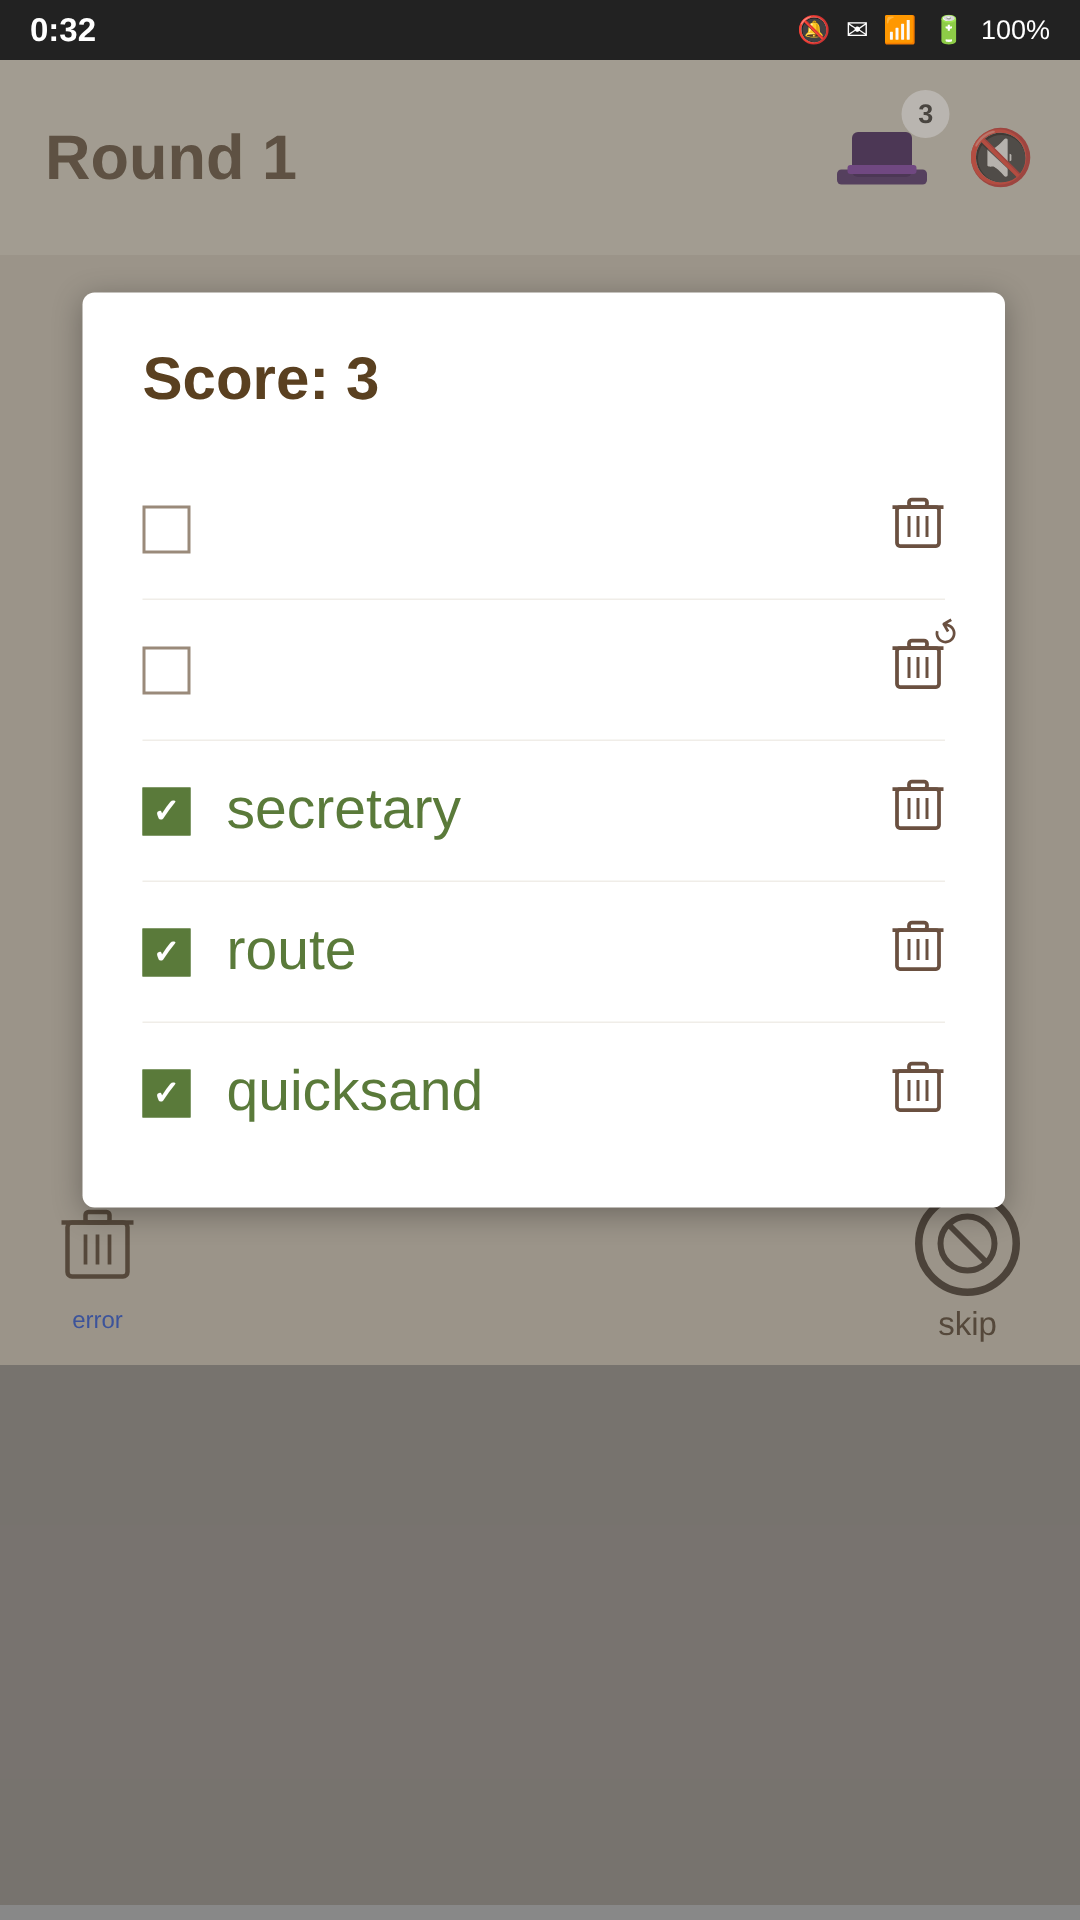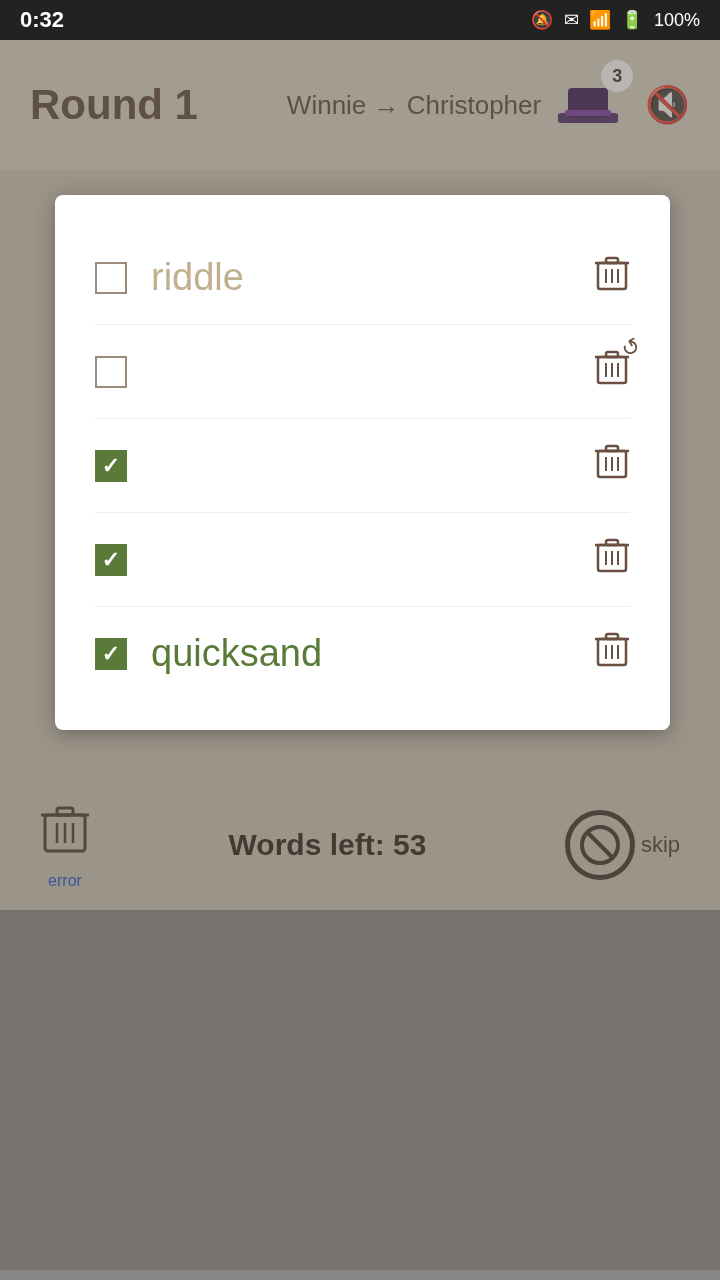--- a/index.html
+++ b/index.html
@@ -273,21 +273,21 @@
     }
 
     .words-left {
       font-size: 30px;
       color: #2a2018;
       font-weight: bold;
     }
 
     .bottom-right {
       display: flex;
-      flex-direction: row;
+      flex-direction: column;
       align-items: center;
       gap: 6px;
     }
 
     .skip-circle {
       width: 70px;
       height: 70px;
       border-radius: 50%;
       border: 5px solid #3a3028;
       display: flex;
@@ -314,43 +314,42 @@
     <span>🔋</span>
     <span class="battery-text">100%</span>
   </div>
 </div>
 
 <div class="bg-app">
 
   <div class="app-header">
     <span class="round-title">Round 1</span>
     <div class="player-info">
-      <span>Winnie → Christopher</span>
       <div class="hat-container">
         <div class="hat-badge">3</div>
         <svg class="hat-icon" viewBox="0 0 70 60">
           <rect x="5" y="30" width="60" height="10" rx="3" fill="#4a2a6a"></rect>
           <rect x="15" y="5" width="40" height="30" rx="4" fill="#3a1a5a"></rect>
           <rect x="12" y="27" width="46" height="6" rx="2" fill="#7a3aaa"></rect>
         </svg>
       </div>
       <span class="mute-icon">🔇</span>
     </div>
   </div>
 
   <div class="overlay"></div>
 
   <div class="modal">
+    <div class="score-title">Score: 3</div>
 
     <ul class="word-list">
 
       <li class="word-item">
         <div class="word-left">
           <div class="checkbox"></div>
-          <span class="word-text unchecked">riddle</span>
         </div>
         <span class="trash-icon">
           <svg width="36" height="40" viewBox="0 0 36 40">
             <rect x="4" y="10" width="28" height="26" rx="2" fill="none" stroke="#6a5040" stroke-width="2.5"></rect>
             <line x1="1" y1="10" x2="35" y2="10" stroke="#6a5040" stroke-width="2.5"></line>
             <rect x="12" y="5" width="12" height="5" rx="2" fill="none" stroke="#6a5040" stroke-width="2.5"></rect>
             <line x1="12" y1="16" x2="12" y2="30" stroke="#6a5040" stroke-width="2"></line>
             <line x1="18" y1="16" x2="18" y2="30" stroke="#6a5040" stroke-width="2"></line>
             <line x1="24" y1="16" x2="24" y2="30" stroke="#6a5040" stroke-width="2"></line>
           </svg>
@@ -374,38 +373,40 @@
             </svg>
           </div>
         </span>
       </li>
 
       <li class="word-item">
         <div class="word-left">
           <div class="checkbox checked">
             <span class="checkmark">✓</span>
           </div>
+          <span class="word-text checked-green">secretary</span>
         </div>
         <span class="trash-icon">
           <svg width="36" height="40" viewBox="0 0 36 40">
             <rect x="4" y="10" width="28" height="26" rx="2" fill="none" stroke="#6a5040" stroke-width="2.5"></rect>
             <line x1="1" y1="10" x2="35" y2="10" stroke="#6a5040" stroke-width="2.5"></line>
             <rect x="12" y="5" width="12" height="5" rx="2" fill="none" stroke="#6a5040" stroke-width="2.5"></rect>
             <line x1="12" y1="16" x2="12" y2="30" stroke="#6a5040" stroke-width="2"></line>
             <line x1="18" y1="16" x2="18" y2="30" stroke="#6a5040" stroke-width="2"></line>
             <line x1="24" y1="16" x2="24" y2="30" stroke="#6a5040" stroke-width="2"></line>
           </svg>
         </span>
       </li>
 
       <li class="word-item">
         <div class="word-left">
           <div class="checkbox checked">
             <span class="checkmark">✓</span>
           </div>
+          <span class="word-text checked-green">route</span>
         </div>
         <span class="trash-icon">
           <svg width="36" height="40" viewBox="0 0 36 40">
             <rect x="4" y="10" width="28" height="26" rx="2" fill="none" stroke="#6a5040" stroke-width="2.5"></rect>
             <line x1="1" y1="10" x2="35" y2="10" stroke="#6a5040" stroke-width="2.5"></line>
             <rect x="12" y="5" width="12" height="5" rx="2" fill="none" stroke="#6a5040" stroke-width="2.5"></rect>
             <line x1="12" y1="16" x2="12" y2="30" stroke="#6a5040" stroke-width="2"></line>
             <line x1="18" y1="16" x2="18" y2="30" stroke="#6a5040" stroke-width="2"></line>
             <line x1="24" y1="16" x2="24" y2="30" stroke="#6a5040" stroke-width="2"></line>
           </svg>
@@ -443,21 +444,20 @@
           <line x1="1" y1="14" x2="49" y2="14" stroke="#4a3a2a" stroke-width="3"></line>
           <rect x="17" y="7" width="16" height="7" rx="2" fill="none" stroke="#4a3a2a" stroke-width="3"></rect>
           <line x1="17" y1="22" x2="17" y2="42" stroke="#4a3a2a" stroke-width="2.5"></line>
           <line x1="25" y1="22" x2="25" y2="42" stroke="#4a3a2a" stroke-width="2.5"></line>
           <line x1="33" y1="22" x2="33" y2="42" stroke="#4a3a2a" stroke-width="2.5"></line>
         </svg>
       </span>
       <span class="bottom-label">error</span>
     </div>
 
-    <span class="words-left">Words left: 53</span>
 
     <div class="bottom-right">
       <div class="skip-circle">
         <svg width="44" height="44" viewBox="0 0 44 44">
           <circle cx="22" cy="22" r="18" fill="none" stroke="#3a3028" stroke-width="4"></circle>
           <line x1="10" y1="10" x2="34" y2="34" stroke="#3a3028" stroke-width="4"></line>
         </svg>
       </div>
       <span class="skip-label">skip</span>
     </div>

